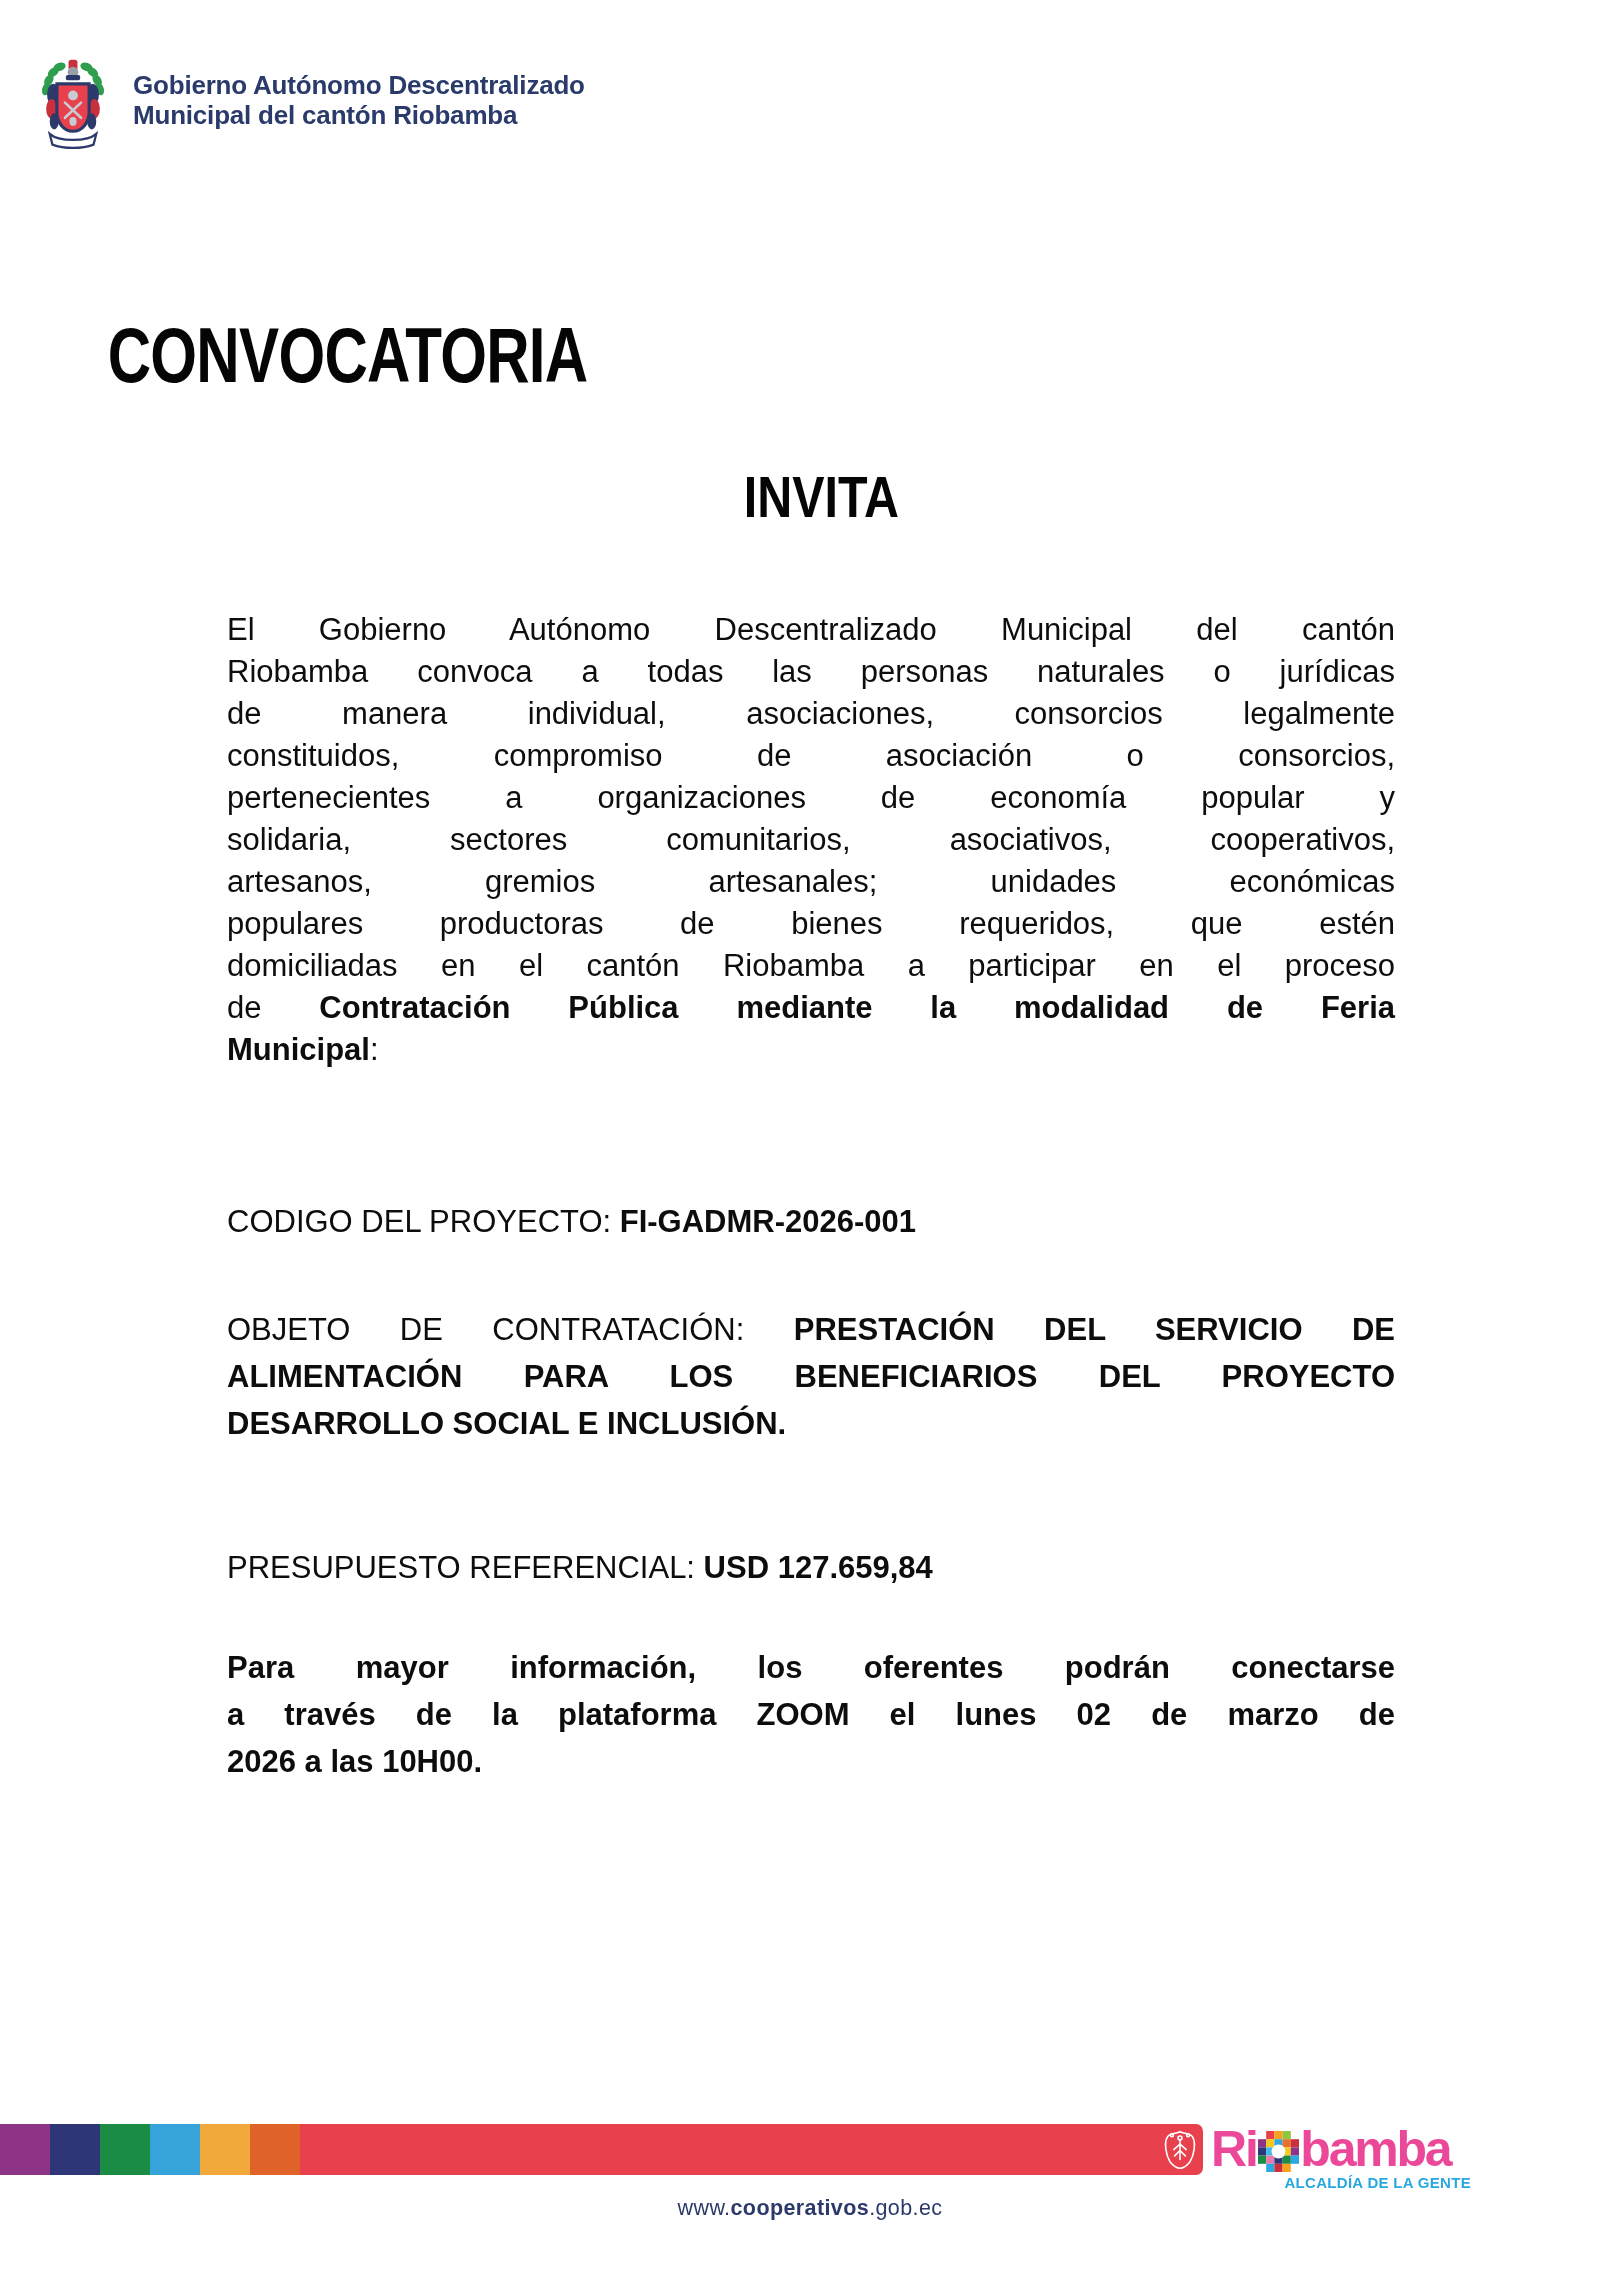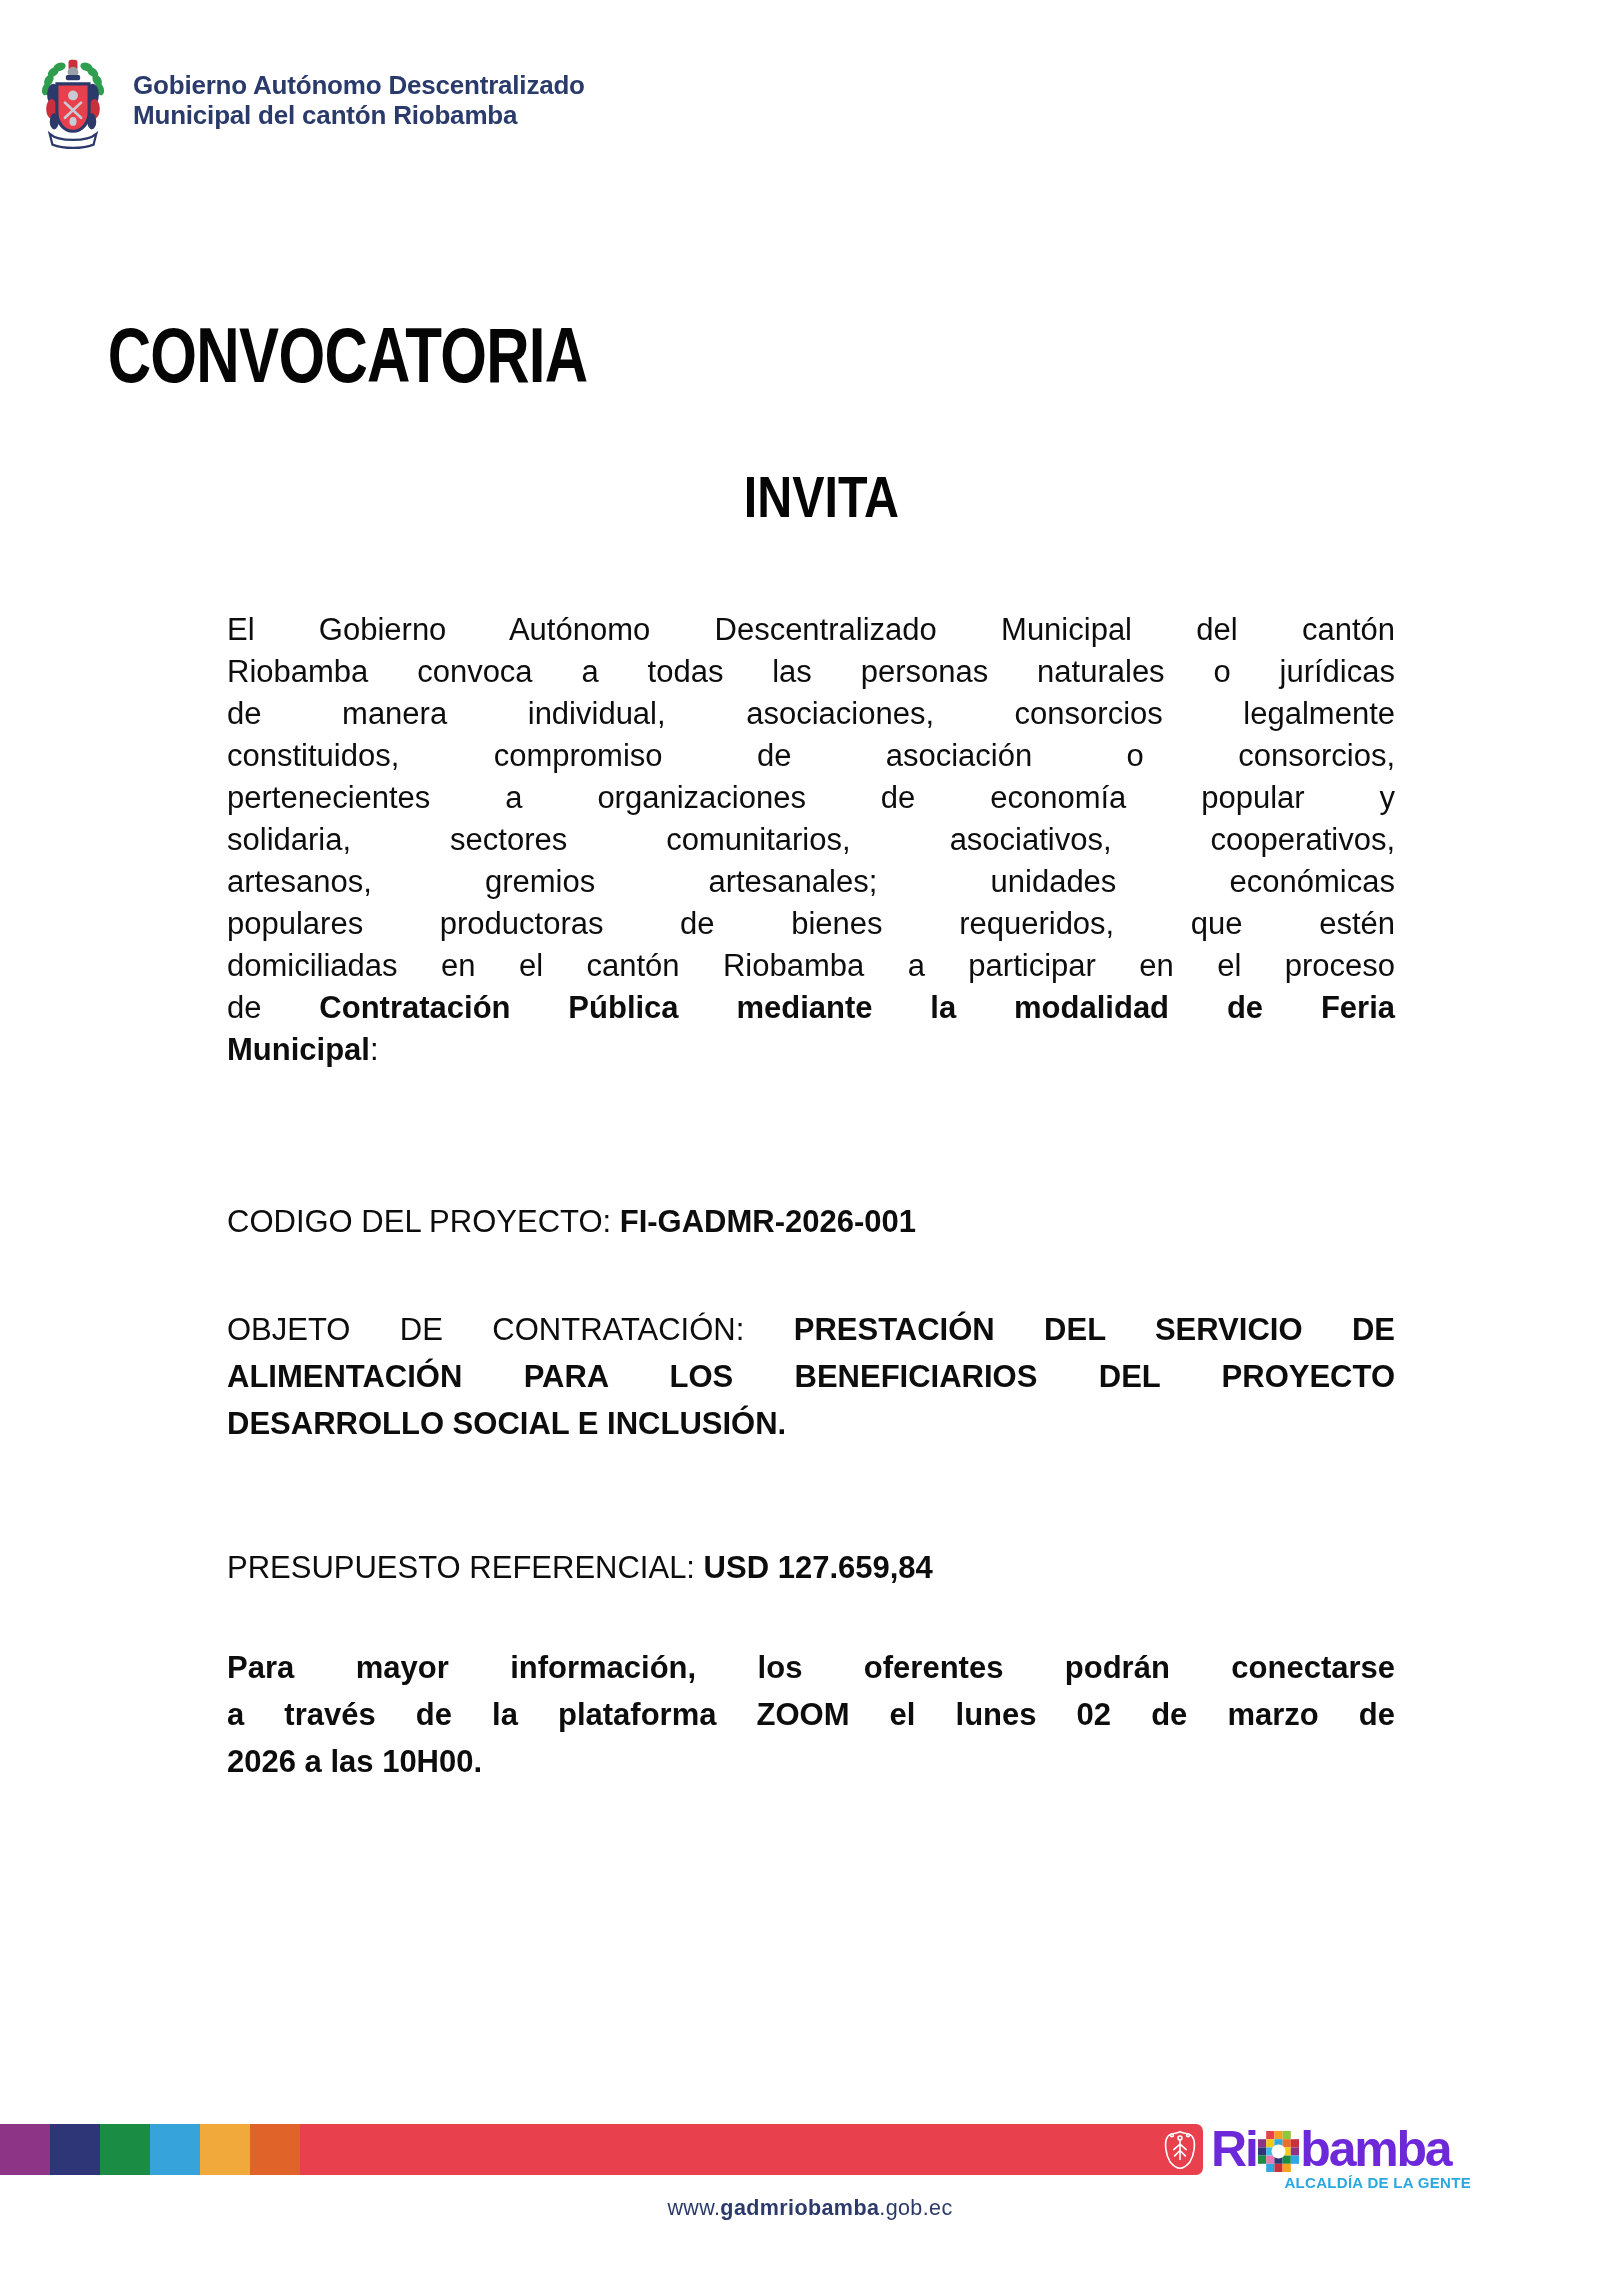--- a/index.html
+++ b/index.html
@@ -43,21 +43,21 @@
   .footer-bar{
     position:absolute;left:0;top:2124px;width:1203px;height:51px;
     display:flex;align-items:stretch;
   }
   .rainbow-seg{width:50px;height:100%;}
   .red-rest{flex:1;border-radius:0 7.2px 7.2px 0;position:relative;}
   .footer-emblem{position:absolute;right:5.4px;top:4.5px;width:36px;height:42px;}
   .rio-logo{
     position:absolute;left:1211px;top:2124px;height:50px;
     display:flex;align-items:center;
-    font-size:50px;font-weight:700;letter-spacing:-2.2px;color:#6d28d9;
+    font-size:50px;font-weight:700;letter-spacing:-2.2px;color:#ec4899;
   }
   .chakana{width:41px;height:41px;margin:5.4px 0.9px 0 1.8px;}
   .rio-tagline{
     position:absolute;left:1211px;top:2174px;width:260px;
     text-align:right;font-size:15px;font-weight:700;
     color:#29a8e0;letter-spacing:0.3px;
   }
   .website{
     position:absolute;left:0;top:2196px;width:100%;text-align:center;
     font-size:21.5px;color:#2b3a6a;letter-spacing:0.4px;
@@ -201,17 +201,17 @@
         <rect x="20" y="40" width="10" height="10" fill="#c9303c"></rect>
         <rect x="30" y="40" width="10" height="10" fill="#f6a01f"></rect>
         <circle cx="25" cy="25" r="8.5" fill="#ffffff"></circle>
       </g>
     </svg>
     <span>bamba</span>
   </div>
   <div class="rio-tagline">ALCALDÍA DE LA GENTE</div>
 
   <div class="website">
-    <span>www.</span><span class="b">gadmriobamba</span><span>.gob.ec</span>
+    <span>www.</span><span class="b">cooperativos</span><span>.gob.ec</span>
   </div>
 
 </div>
 
 
 </body></html>

